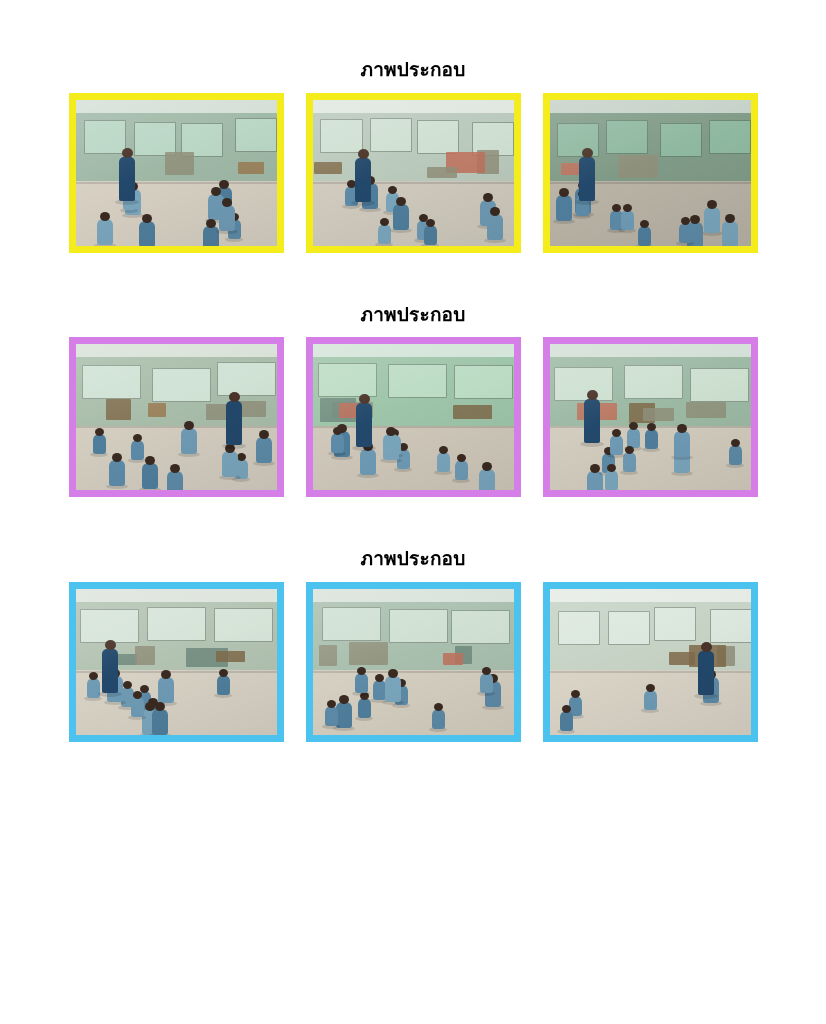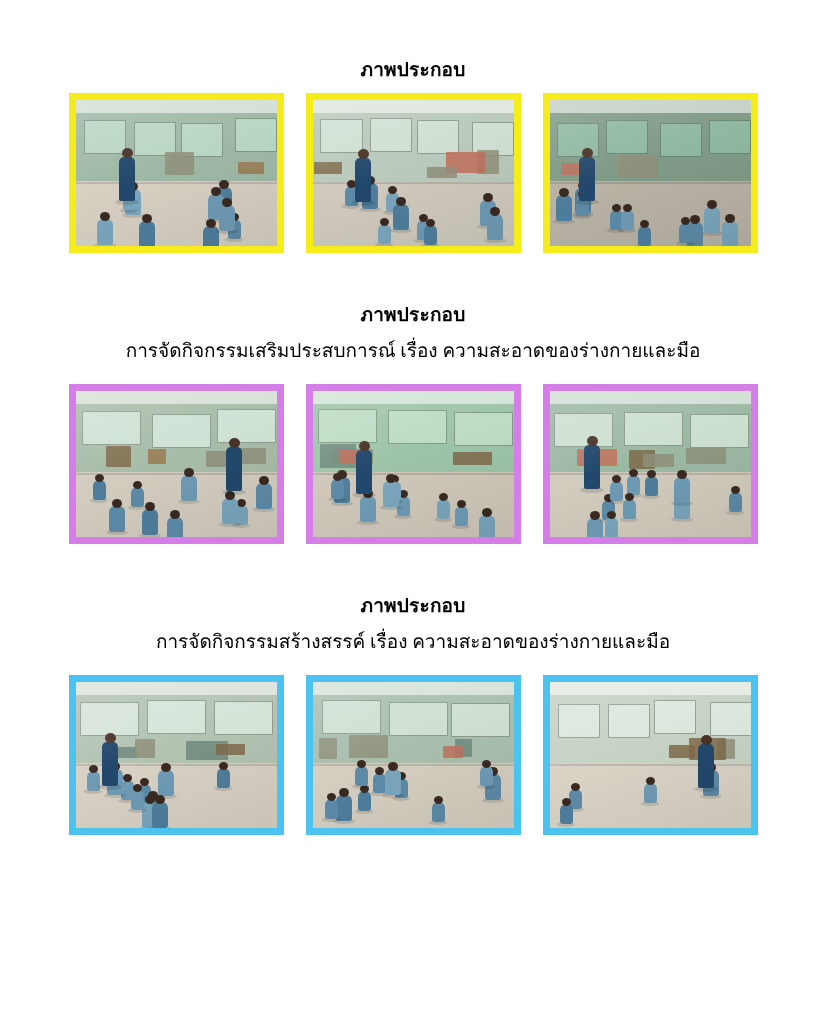--- a/index.html
+++ b/index.html
@@ -233,21 +233,20 @@
             <div class="shadowy" style="left:25.31710201770067px;top:99.99888204778544px;width:24px;height:6px;"></div>
             <div class="adult" style="left:29.31710201770067px;top:57.99888204778544px;"></div>
             <div class="obj" style="left:0;top:0;right:0;bottom:0;background:linear-gradient(160deg, rgba(255,255,255,0.18), rgba(255,255,255,0) 45%, rgba(0,0,0,0.07));"></div>
           </div>
         </div>
     </div>
   </div>
 
   <div class="section" style="margin-top:48px;">
     <div class="sec-title">ภาพประกอบ</div>
-    <div class="sec-subtitle">การจัดกิจกรรมเสริมประสบการณ์ เรื่อง ความสะอาดของร่างกายและมือ</div>
     <div class="photo-row">
       <div class="photo-frame" title="เด็กนั่งเป็นกลุ่มบนพื้นฟังครูสอนหน้าชั้นเรียน" style="border-color: rgb(214, 126, 232); width: 215px; height: 160px;">
           <div class="photo">
             <div class="ph-wall" style="background:#a8bda9;"></div>
             <div class="ph-floor" style="background:#d3cdc0;"></div>
             <div class="ph-band" style="top:0;height:13px;background:rgba(255,255,255,0.55);"></div>
             <div class="obj" style="left:6.375503642950207px;top:20.61768953036517px;width:57px;height:32px;background:#cfe2d4;border:1px solid rgba(60,70,60,0.45);"></div>
             <div class="obj" style="left:76.08193892007694px;top:23.797348899766803px;width:57px;height:32px;background:#cfe2d4;border:1px solid rgba(60,70,60,0.45);"></div>
             <div class="obj" style="left:141.59379217447713px;top:18.335629382170737px;width:57px;height:32px;background:#cfe2d4;border:1px solid rgba(60,70,60,0.45);"></div>
             <div class="obj" style="left:30.580147800967097px;top:55.0198051170446px;width:25.409571526106447px;height:21.405832107178867px;background:#7f6a4a;opacity:.85;"></div>
@@ -347,21 +346,20 @@
             <div class="shadowy" style="left:30.197122268266973px;top:96.86541097778827px;width:24px;height:6px;"></div>
             <div class="adult" style="left:34.19712226826697px;top:54.86541097778827px;"></div>
             <div class="obj" style="left:0;top:0;right:0;bottom:0;background:linear-gradient(160deg, rgba(255,255,255,0.18), rgba(255,255,255,0) 45%, rgba(0,0,0,0.07));"></div>
           </div>
         </div>
     </div>
   </div>
 
   <div class="section" style="margin-top:48px;">
     <div class="sec-title">ภาพประกอบ</div>
-    <div class="sec-subtitle">การจัดกิจกรรมสร้างสรรค์ เรื่อง ความสะอาดของร่างกายและมือ</div>
     <div class="photo-row">
       <div class="photo-frame" title="เด็กนั่งและยืนทำกิจกรรมสร้างสรรค์ในห้องเรียน" style="border-color: rgb(76, 195, 239); width: 215px; height: 160px;">
           <div class="photo">
             <div class="ph-wall" style="background:#b3c3b2;"></div>
             <div class="ph-floor" style="background:#d8d2c5;"></div>
             <div class="ph-band" style="top:0;height:13px;background:rgba(255,255,255,0.55);"></div>
             <div class="obj" style="left:4.080975029617548px;top:20.37758198613301px;width:57px;height:32px;background:#d6e4d8;border:1px solid rgba(60,70,60,0.45);"></div>
             <div class="obj" style="left:71.07187588419765px;top:18.62255193432793px;width:57px;height:32px;background:#d6e4d8;border:1px solid rgba(60,70,60,0.45);"></div>
             <div class="obj" style="left:138.67489503510296px;top:19.074712597299367px;width:57px;height:32px;background:#d6e4d8;border:1px solid rgba(60,70,60,0.45);"></div>
             <div class="obj" style="left:33.09134213416837px;top:65.32932615140453px;width:28.716204673051834px;height:11.465250175911933px;background:#6e8a7c;opacity:.85;"></div>

